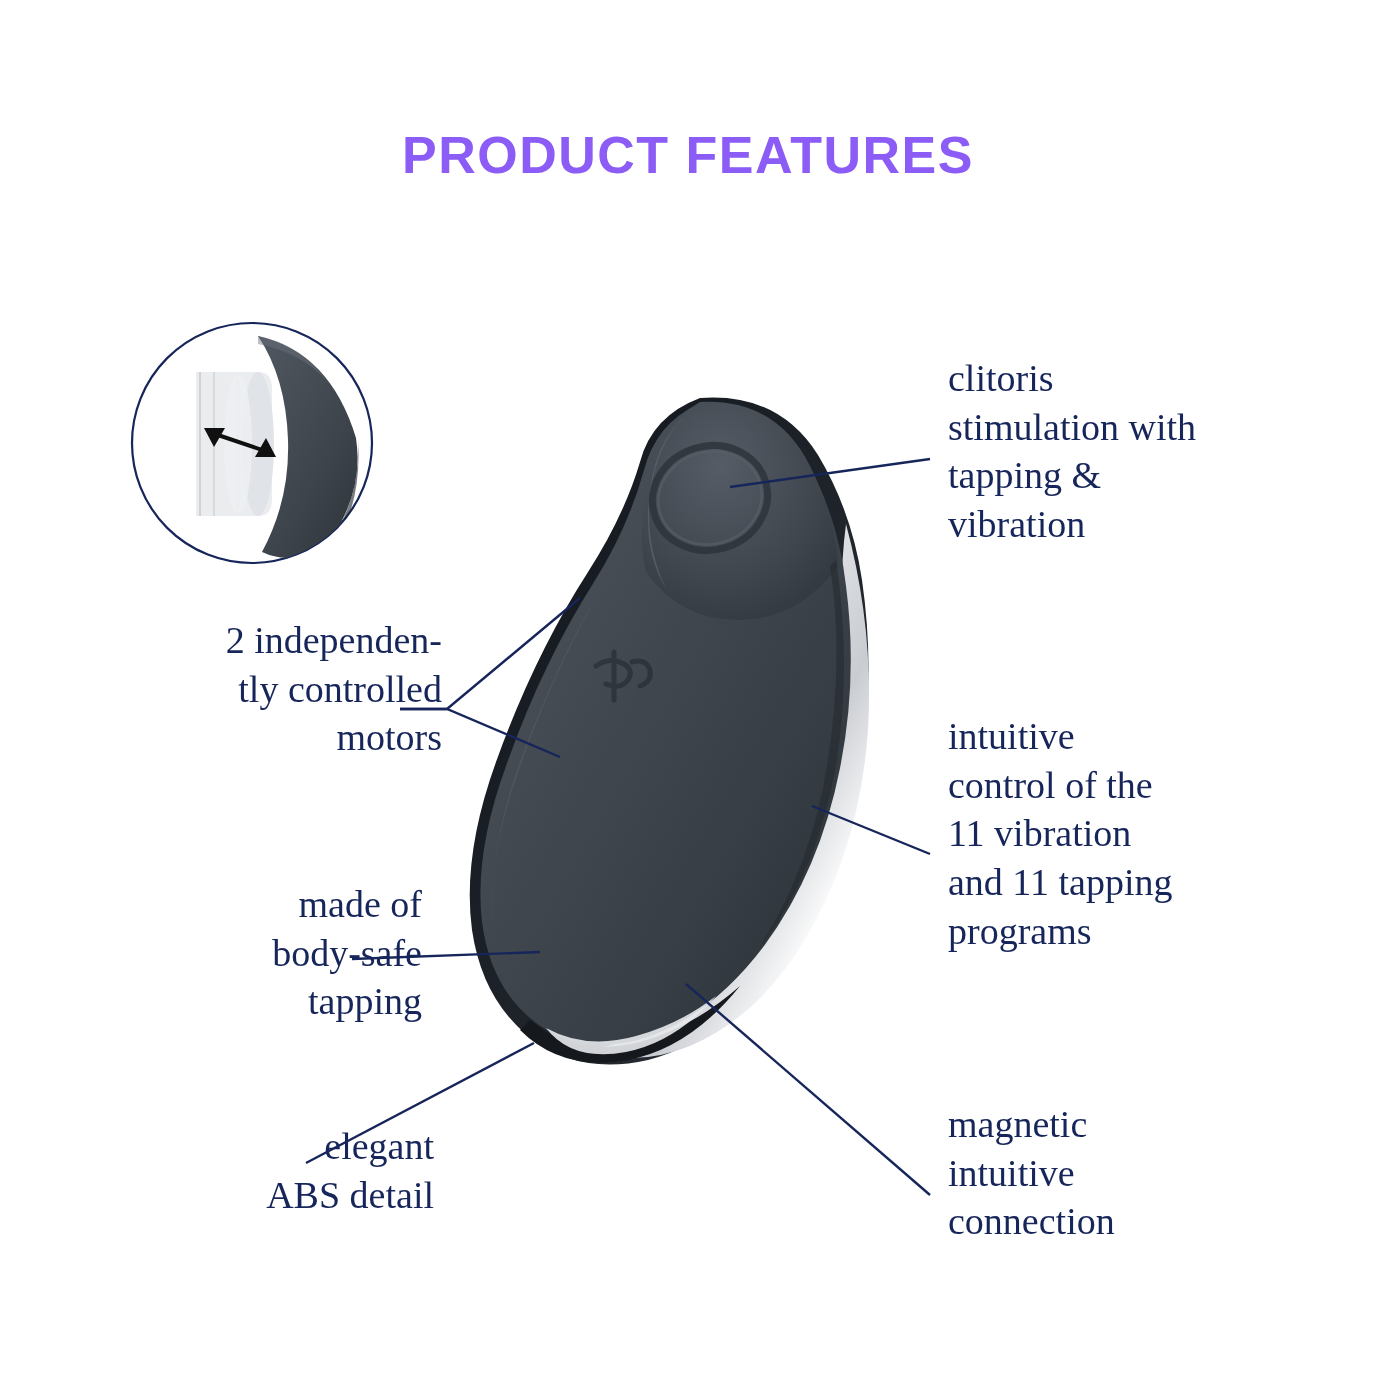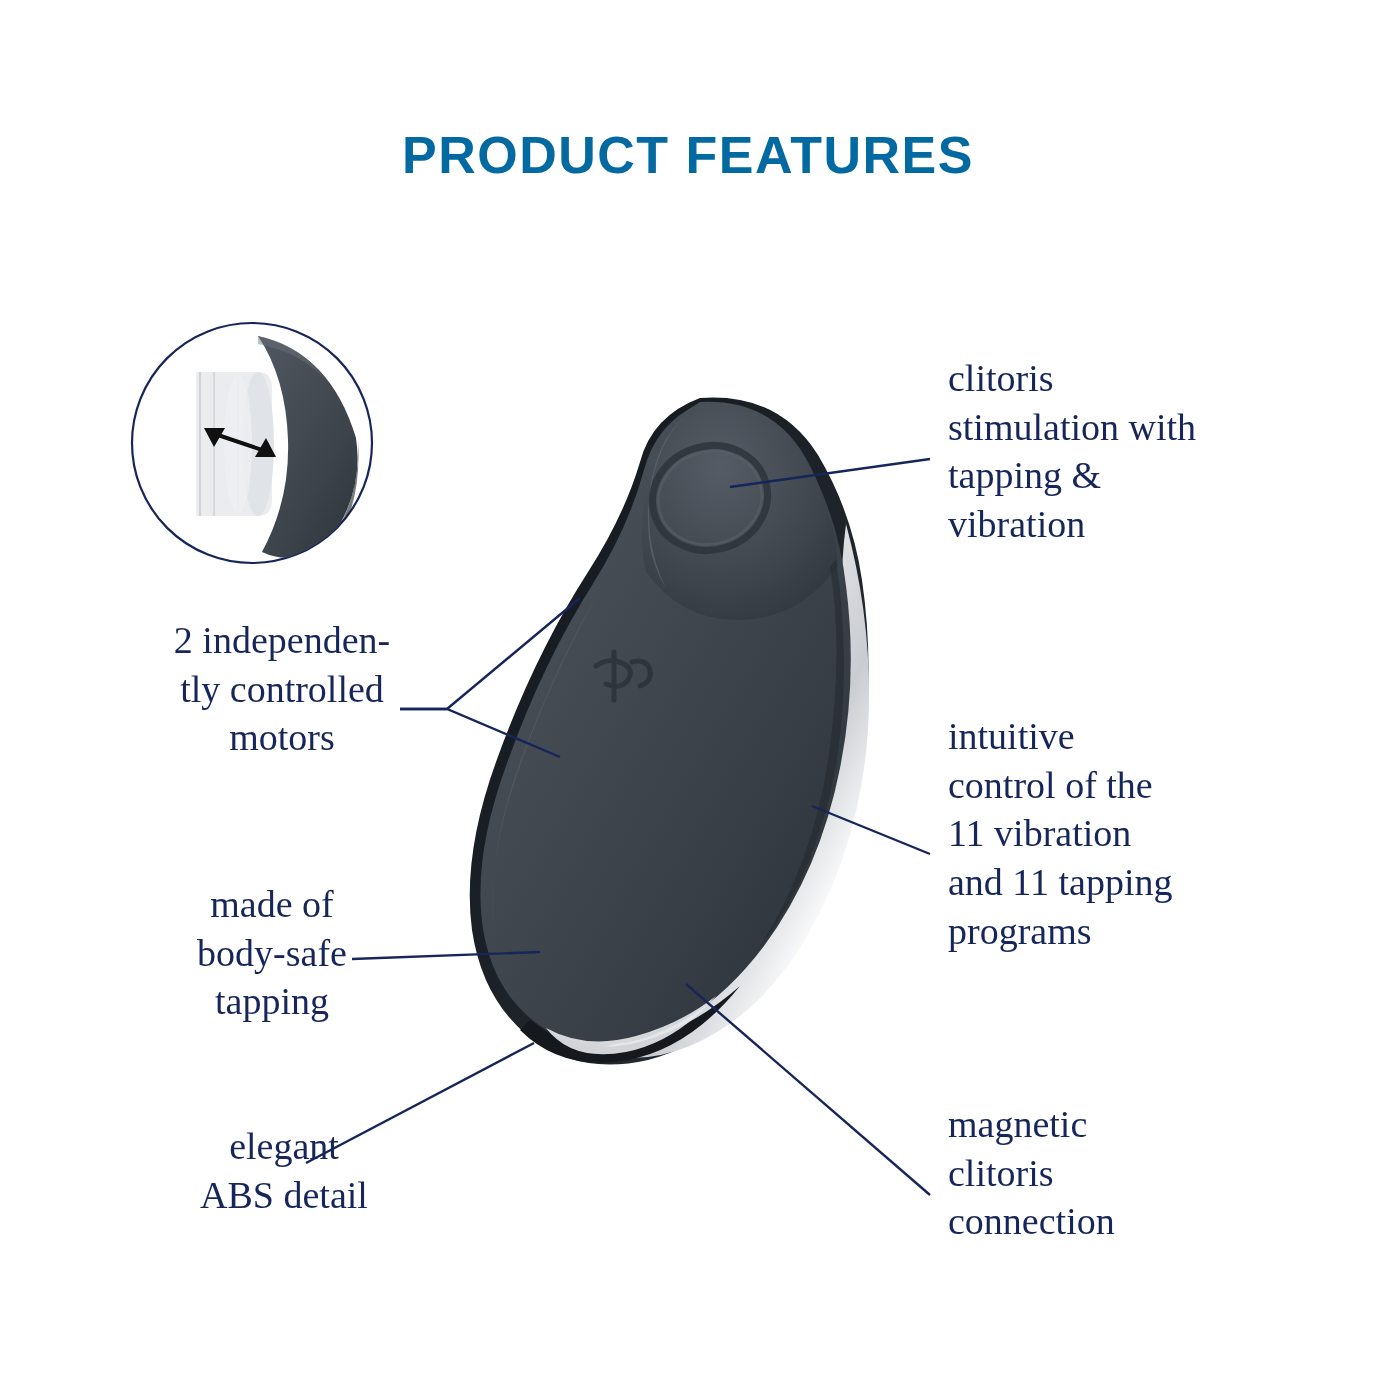--- a/index.html
+++ b/index.html
@@ -25,35 +25,35 @@
 
   .title {
     position: absolute;
     left: 0;
     top: 125px;
     width: 1376px;
     text-align: center;
     font-size: 52px;
     font-weight: bold;
     letter-spacing: 1.5px;
-    color: #0369a1;
+    color: #8b5cf6;
     font-family: "Liberation Sans", sans-serif;
   }
 
   .callout {
     position: absolute;
     font-size: 38px;
     line-height: 1.28;
     color: #17265a;
     font-family: Liberation Serif, serif;
     font-weight: 400;
     white-space: pre-line;
   }
   .callout.right { text-align: left; }
-  .callout.left  { text-align: center; }
+  .callout.left  { text-align: right; }
 
   #svg-layer {
     position: absolute;
     left: 0; top: 0;
     width: 1376px;
     height: 1376px;
     pointer-events: none;
   }
 </style>
 </head>
@@ -220,21 +220,21 @@
 tapping &amp;
 vibration</div>
 
   <div class="callout right" style="left:948px; top:712px; width:320px;">intuitive
 control of the
 11 vibration
 and 11 tapping
 programs</div>
 
   <div class="callout right" style="left:948px; top:1100px; width:300px;">magnetic
-clitoris
+intuitive
 connection</div>
 
   <div class="callout left" style="left:122px; top:616px; width:320px;">2 independen-
 tly controlled
 motors</div>
 
   <div class="callout left" style="left:122px; top:880px; width:300px;">made of
 body-safe
 tapping</div>
 

